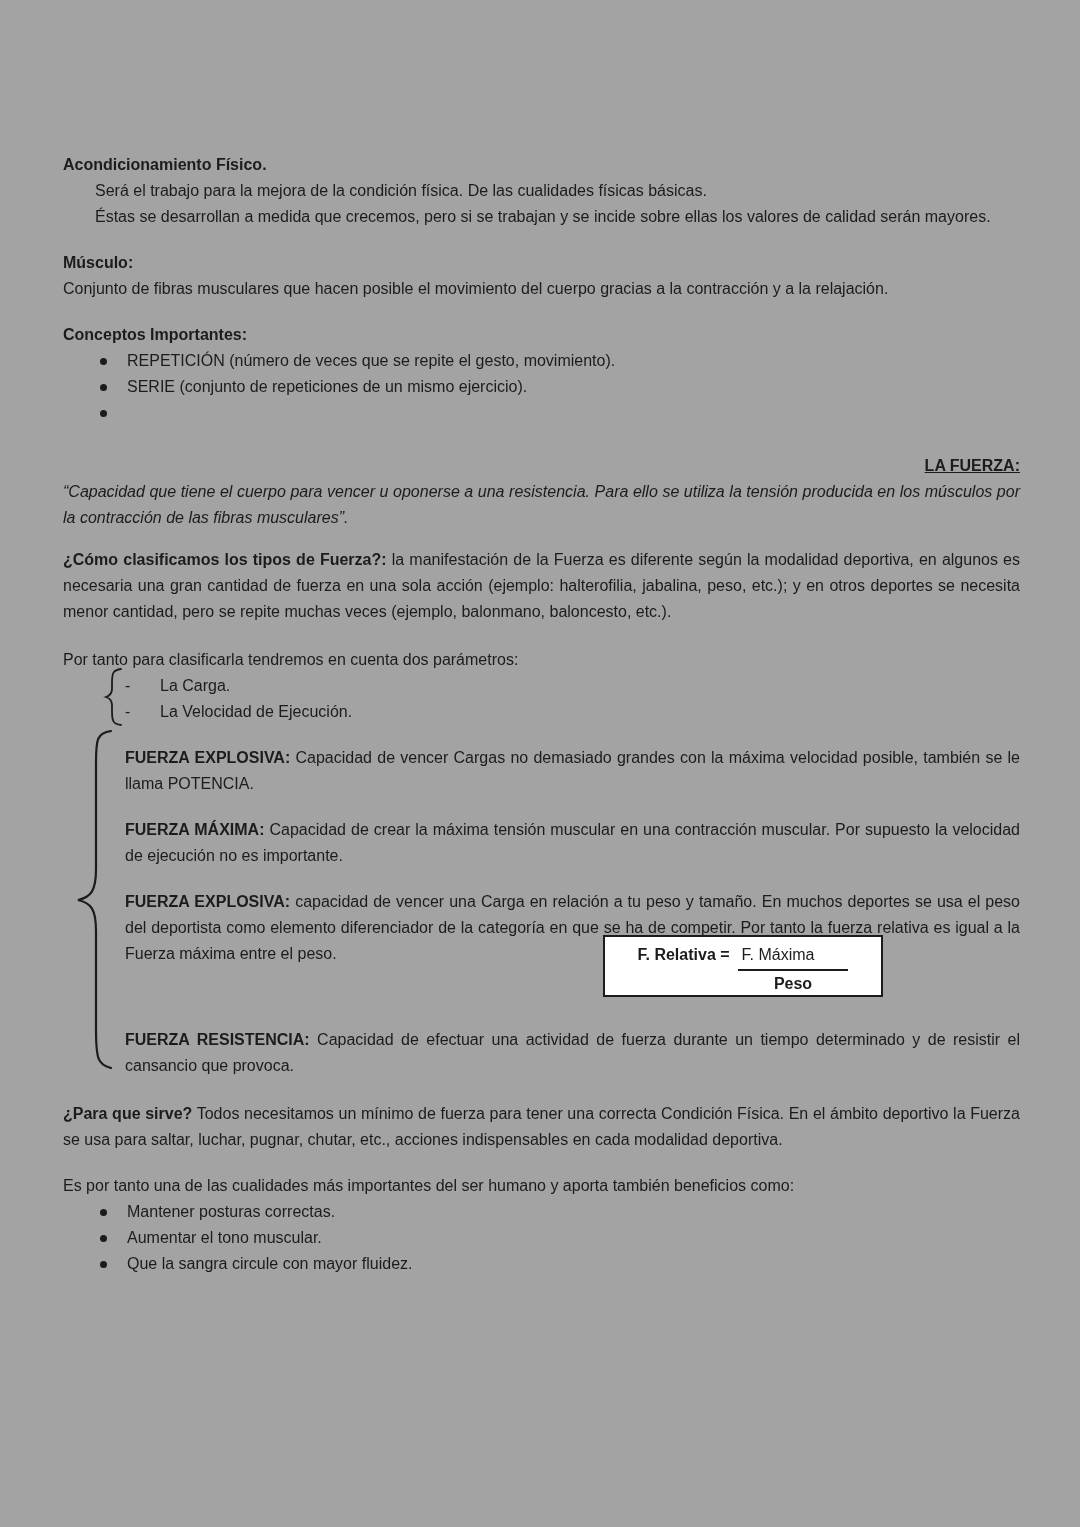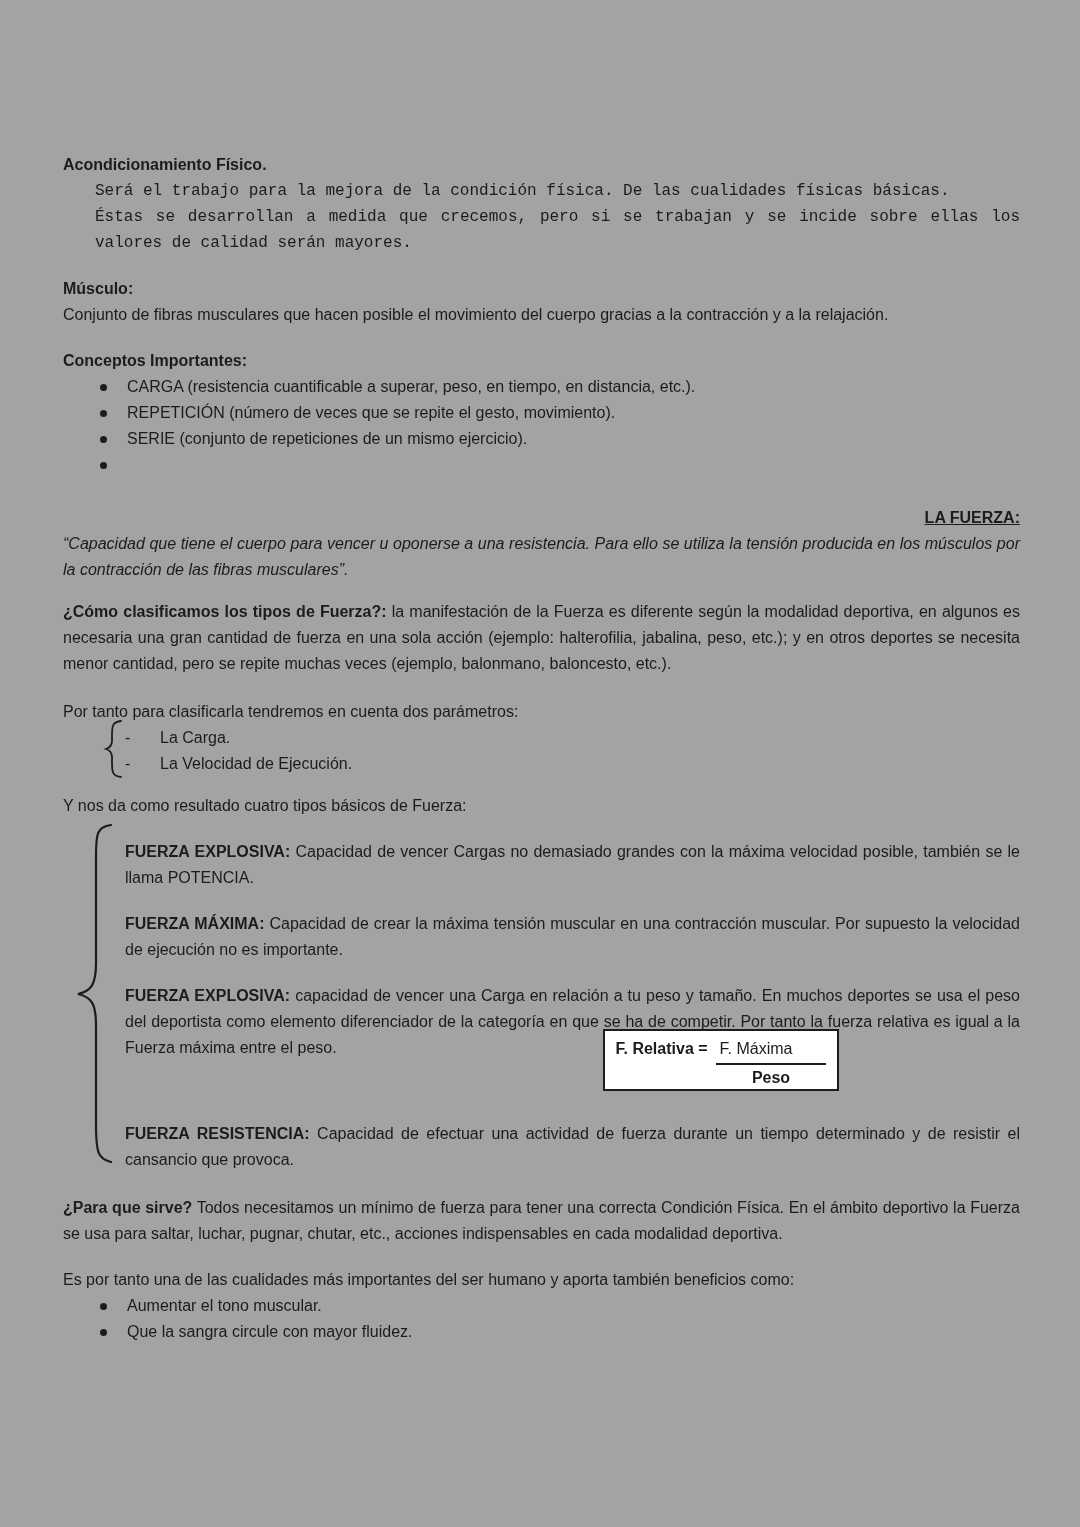--- a/index.html
+++ b/index.html
@@ -13,21 +13,21 @@
     color: #1c1c1c;
     font-family: "Liberation Sans", "DejaVu Sans", sans-serif;
     font-size: 16px;
     line-height: 26px;
     overflow: hidden;
   }
   p, h2 { margin: 0; padding: 0; font-size: 16px; line-height: 26px; }
   h2 { font-weight: 700; }
   .b { font-weight: 700; }
   .just { text-align: justify; }
-  .ind { margin-left: 32px; font-family: Liberation Mono, monospace; }
+  .ind { margin-left: 32px; }
   .u { text-decoration: underline; text-align: right; }
   .it { font-style: italic; }
 
   .mt20 { margin-top: 20px; }
   .mt16 { margin-top: 16px; }
   .mt22 { margin-top: 22px; }
   .mt36 { margin-top: 36px; }
 
   
   .blist { margin-top: 0; }
@@ -47,21 +47,21 @@
   
   .types { position: relative; margin-left: 62px; margin-top: 20px; }
   .bigbrace { position: absolute; left: -50px; top: -16px; }
   .types p { text-align: justify; }
   .tp + .tp { margin-top: 20px; }
   .tp-relativa { position: relative; margin-bottom: 60px; }
 
   
   .formula-box {
     position: absolute; left: 478px; top: 46px;
-    width: 236px; height: 62px; box-sizing: border-box;
+    width: 280px; height: 62px; box-sizing: border-box;
     border: 2px solid #1c1c1c; background: #ffffff;
     display: flex; justify-content: center; padding-top: 5px;
   }
   .formula-inner { display: flex; align-items: flex-start; }
   .f-lhs { font-weight: 700; margin-right: 8px; }
   .frac { display: flex; flex-direction: column; align-items: center; }
   .f-num {
     font-weight: 400;
     border-bottom: 2.5px solid #1c1c1c;
     padding: 0 34px 1px 4px;
@@ -75,24 +75,20 @@
 
   <h2>Acondicionamiento Físico.</h2>
   <p class="ind">Será el trabajo para la mejora de la condición física. De las cualidades físicas básicas.</p>
   <p class="ind just">Éstas se desarrollan a medida que crecemos, pero si se trabajan y se incide sobre ellas los valores de calidad serán mayores.</p>
 
   <h2 class="mt20">Músculo:</h2>
   <p>Conjunto de fibras musculares que hacen posible el movimiento del cuerpo gracias a la contracción y a la relajación.</p>
 
   <h2 class="mt20">Conceptos Importantes:</h2>
   <div class="blist">
-    <div class="brow">
-      <span class="dot"></span>
-      <span class="btext">CARGA (resistencia cuantificable a superar, peso, en tiempo, en distancia, etc.).</span>
-    </div>
     <div class="brow">
       <span class="dot"></span>
       <span class="btext">REPETICIÓN (número de veces que se repite el gesto, movimiento).</span>
     </div>
     <div class="brow">
       <span class="dot"></span>
       <span class="btext">SERIE (conjunto de repeticiones de un mismo ejercicio).</span>
     </div>
     <div class="brow">
       <span class="dot"></span>
@@ -113,21 +109,20 @@
     <div class="dashrow">
       <span class="dash">-</span>
       <span>La Carga.</span>
     </div>
     <div class="dashrow">
       <span class="dash">-</span>
       <span>La Velocidad de Ejecución.</span>
     </div>
   </div>
 
-  <p class="mt16">Y nos da como resultado cuatro tipos básicos de Fuerza:</p>
 
   <div class="types">
     <svg class="bigbrace" width="38" height="340" viewBox="0 0 38 340">
       <path d="M 36 2 C 22 4, 21 10, 21 34 L 21 140 C 21 162, 16 168, 3 171 C 16 174, 21 180, 21 202 L 21 300 C 21 330, 23 336, 36 339" fill="none" stroke="#1c1c1c" stroke-width="2.2" stroke-linecap="round"></path>
     </svg>
 
     <p class="tp"><span class="b">FUERZA EXPLOSIVA:</span><span> Capacidad de vencer Cargas no demasiado grandes con la máxima velocidad posible, también se le llama POTENCIA.</span></p>
 
     <p class="tp"><span class="b">FUERZA MÁXIMA:</span><span> Capacidad de crear la máxima tensión muscular en una contracción muscular. Por supuesto la velocidad de ejecución no es importante.</span></p>
 
@@ -146,20 +141,24 @@
     <p class="tp"><span class="b">FUERZA RESISTENCIA:</span><span> Capacidad de efectuar una actividad de fuerza durante un tiempo determinado y de resistir el cansancio que provoca.</span></p>
   </div>
 
   <p class="mt22 just"><span class="b">¿Para que sirve?</span><span> Todos necesitamos un mínimo de fuerza para tener una correcta Condición Física. En el ámbito deportivo la Fuerza se usa para saltar, luchar, pugnar, chutar, etc., acciones indispensables en cada modalidad deportiva.</span></p>
 
   <p class="mt20">Es por tanto una de las cualidades más importantes del ser humano y aporta también beneficios como:</p>
 
   <div class="blist">
     <div class="brow">
       <span class="dot"></span>
+      <span class="btext">Mantener posturas correctas.</span>
+    </div>
+    <div class="brow">
+      <span class="dot"></span>
       <span class="btext">Aumentar el tono muscular.</span>
     </div>
     <div class="brow">
       <span class="dot"></span>
       <span class="btext">Que la sangra circule con mayor fluidez.</span>
     </div>
   </div>
 
 </div>
 

